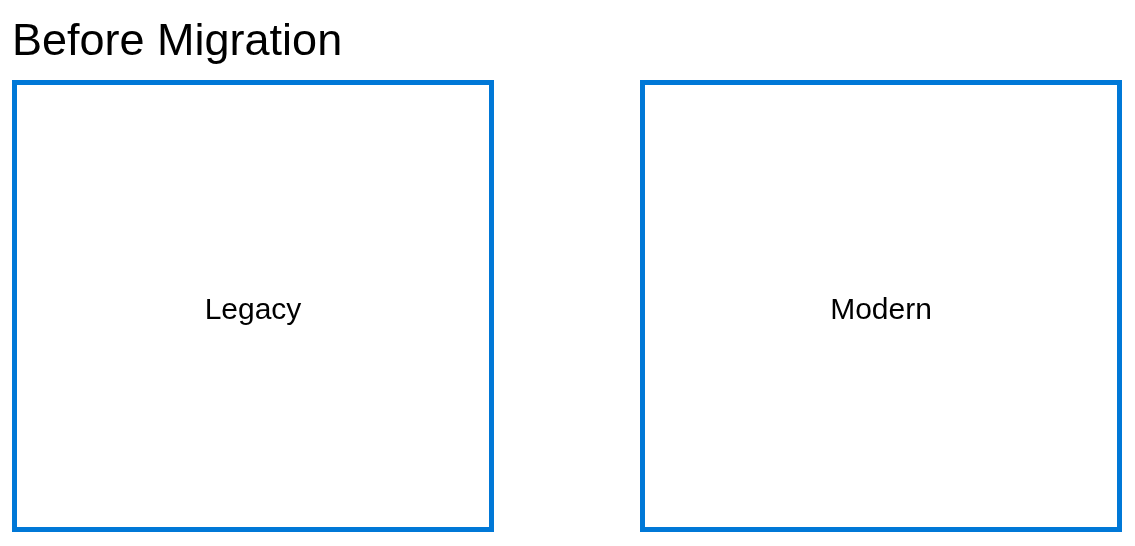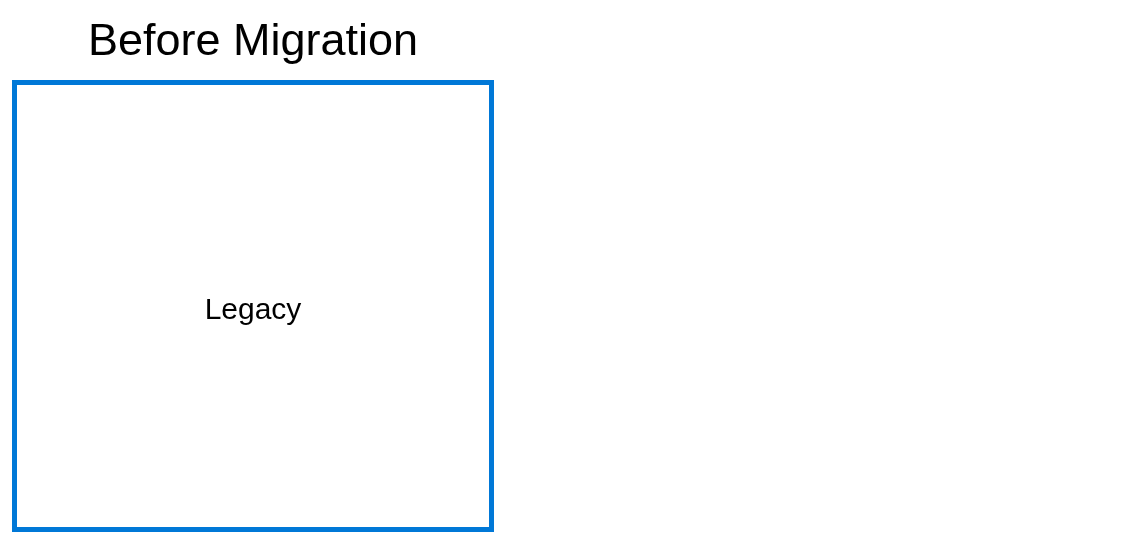--- a/index.html
+++ b/index.html
@@ -18,21 +18,21 @@
   .canvas {
     position: absolute;
     left: 0;
     top: 0;
     width: 1135px;
     height: 546px;
   }
   .panel-title {
     position: absolute;
     width: 482px;
-    text-align: center;
+    text-align: left;
     font-size: 45px;
     line-height: 52px;
     font-weight: 400;
     color: #000000;
     white-space: nowrap;
   }
   .panel-title.left  { left: 12px;  top: 14px; }
   .panel-title.right { left: 640px; top: 22px; }
   .panel-box {
     position: absolute;
@@ -61,14 +61,17 @@
 
 <div class="canvas">
 
   <div class="panel-title left">Before Migration</div>
 
 
   <div class="panel-box left">
     <div class="panel-label">Legacy</div>
   </div>
 
+  <div class="panel-box right">
+    <div class="panel-label">Modern</div>
+  </div>
 
 </div>
 
 </body></html>

